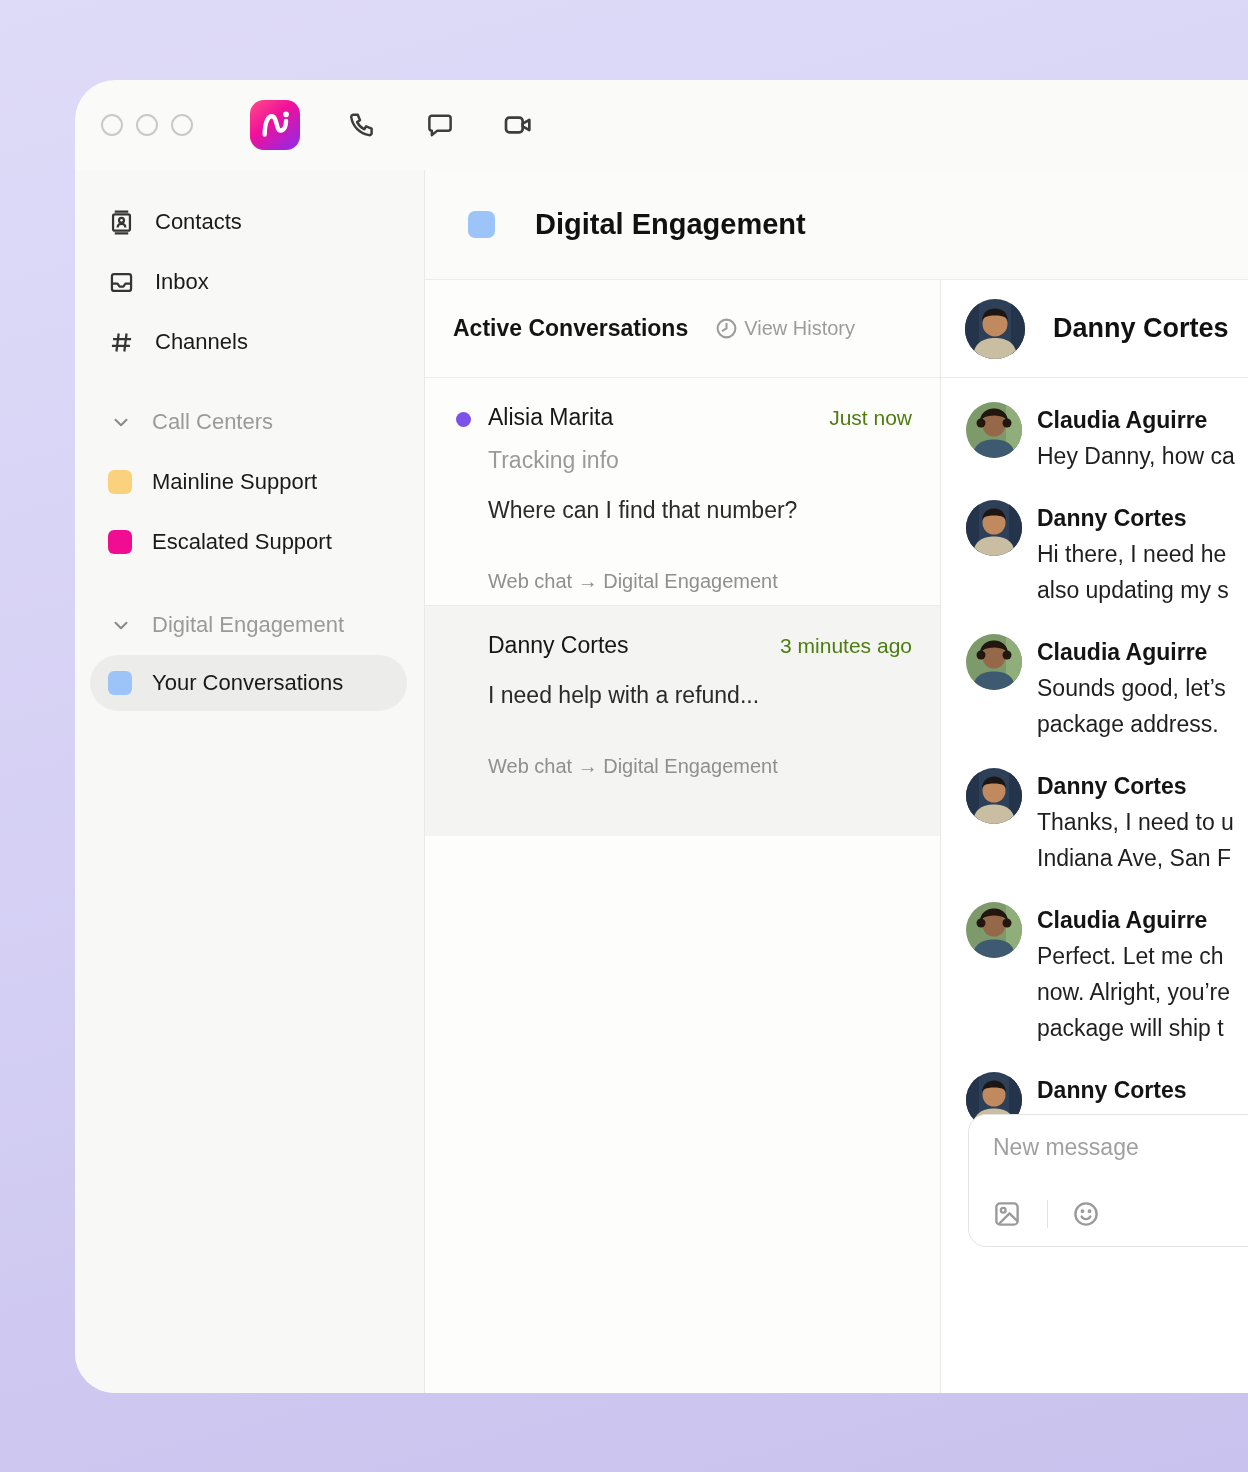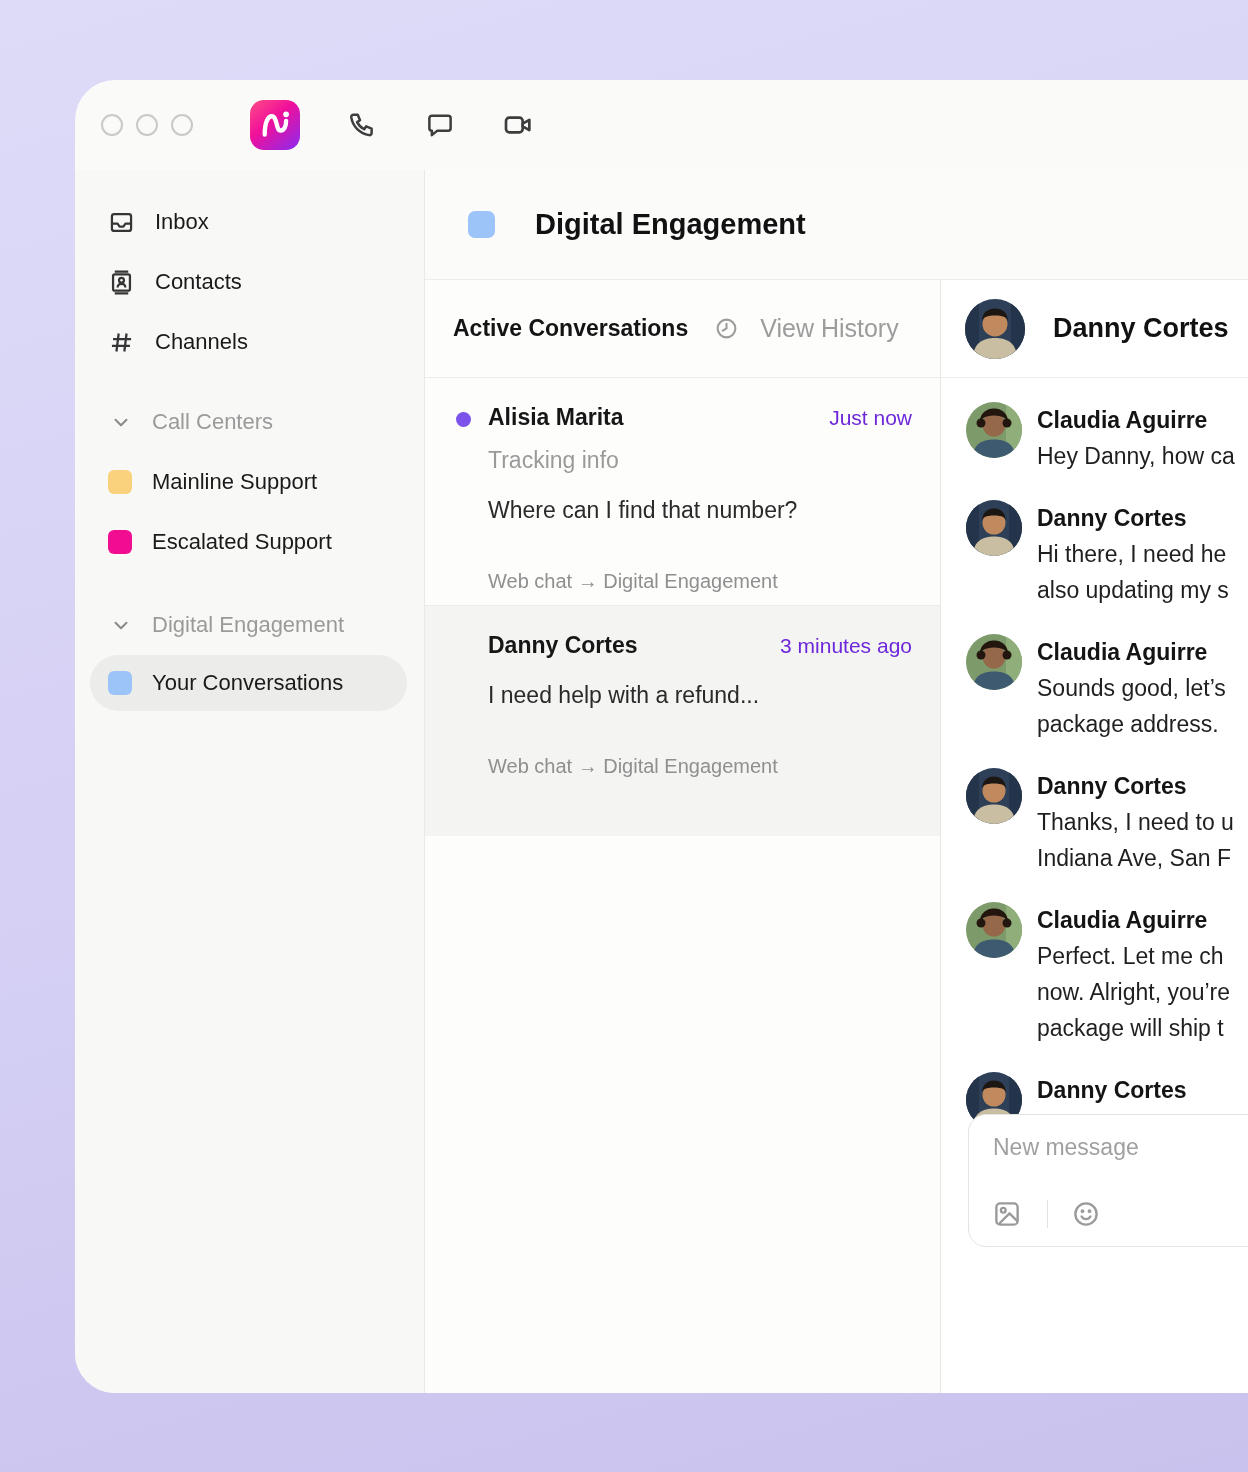--- a/index.html
+++ b/index.html
@@ -46,28 +46,28 @@
   .main-title{margin-left:40px;font-size:29px;font-weight:bold;color:#111;}
   .content{position:absolute;left:0;top:110px;right:0;bottom:0;}
   
   .list-col{position:absolute;left:0;top:0;bottom:0;width:516px;background:#fdfdfc;
     border-right:1px solid #e7e7e5;box-sizing:border-box;}
   .list-head{height:98px;border-bottom:1px solid #ececea;display:flex;align-items:center;padding-left:28px;box-sizing:border-box;}
   .list-title{font-size:23px;font-weight:bold;color:#141414;}
   .view-history{display:flex;align-items:center;margin-left:26px;cursor:pointer;}
   .view-history .clock{width:25px;height:25px;display:flex;align-items:center;justify-content:center;}
   .view-history .clock svg{stroke:#9c9c9c;}
-  .vh-label{margin-left:21px;font-size:25px;color:#9c9c9c;}
+  .vh-label{margin-left:5px;font-size:20px;color:#9c9c9c;}
   .conv-item{position:relative;height:227px;cursor:pointer;box-sizing:border-box;padding:26px 28px 0 63px;}
   .conv-item.selected{background:#f4f4f3;height:230px;}
   .conv-divider{height:1px;background:#ebebe9;}
   .unread-dot{position:absolute;left:31px;top:34px;width:15px;height:15px;border-radius:50%;background:#7b52ea;}
   .conv-top{display:flex;justify-content:space-between;align-items:baseline;height:30px;}
-  .conv-name{font-size:23px;font-weight:bold;color:#161616;}
-  .conv-time{font-size:21px;color:#6d28d9;}
+  .conv-name{font-size:23px;font-weight:normal;color:#161616;}
+  .conv-time{font-size:21px;color:#4d7c0f;}
   .conv-subject{margin-top:13px;font-size:23px;color:#9a9a9a;height:30px;}
   .conv-preview{margin-top:20px;font-size:23px;color:#2a2a2a;height:30px;}
   .conv-route{margin-top:43px;font-size:20px;color:#8f8f8f;}
   
   .chat-col{position:absolute;left:516px;top:0;right:0;bottom:0;background:#ffffff;}
   .chat-head{height:98px;border-bottom:1px solid #ececea;display:flex;align-items:center;padding-left:24px;box-sizing:border-box;}
   .chat-title{margin-left:28px;font-size:27px;font-weight:bold;color:#111;white-space:nowrap;}
   .avatar{border-radius:50%;overflow:hidden;flex:0 0 auto;}
   .av60{width:60px;height:60px;} .av56{width:56px;height:56px;}
   .messages{position:absolute;left:0;top:98px;right:-60px;padding:24px 0 0 25px;}
@@ -118,37 +118,37 @@
         <path d="M15.5 11l5-2.8v7.6l-5-2.8z" stroke-linejoin="round"></path>
       </svg>
     </div>
   </div>
 
   <div class="sidebar">
 
     <div class="side-row">
       <span class="icon">
         <svg width="27" height="27" viewBox="0 0 24 24" fill="none" stroke-width="2">
-          <rect x="3.5" y="4.5" width="17" height="15" rx="2"></rect>
-          <path d="M3.5 13h5l1.8 2.6h3.4L15.5 13h5" stroke-linejoin="round"></path>
-        </svg>
-      </span>
-      <span class="side-label">Inbox</span>
-    </div>
-
-    <div class="side-row">
-      <span class="icon">
-        <svg width="27" height="27" viewBox="0 0 24 24" fill="none" stroke-width="2">
           <rect x="4.5" y="4.8" width="15" height="14.4" rx="1.5"></rect>
           <circle cx="12" cy="10" r="2.2"></circle>
           <path d="M8.6 16.4c0-2 1.5-3.2 3.4-3.2s3.4 1.2 3.4 3.2"></path>
           <path d="M6 2.4h12M6 21.6h12"></path>
         </svg>
       </span>
       <span class="side-label">Contacts</span>
+    </div>
+
+    <div class="side-row">
+      <span class="icon">
+        <svg width="27" height="27" viewBox="0 0 24 24" fill="none" stroke-width="2">
+          <rect x="3.5" y="4.5" width="17" height="15" rx="2"></rect>
+          <path d="M3.5 13h5l1.8 2.6h3.4L15.5 13h5" stroke-linejoin="round"></path>
+        </svg>
+      </span>
+      <span class="side-label">Inbox</span>
     </div>
 
     <div class="side-row">
       <span class="icon">
         <svg width="27" height="27" viewBox="0 0 24 24" fill="none" stroke-width="2">
           <path d="M9.5 4 7.5 20M16.5 4l-2 16M4.5 9h16M3.5 15h16"></path>
         </svg>
       </span>
       <span class="side-label">Channels</span>
     </div>

